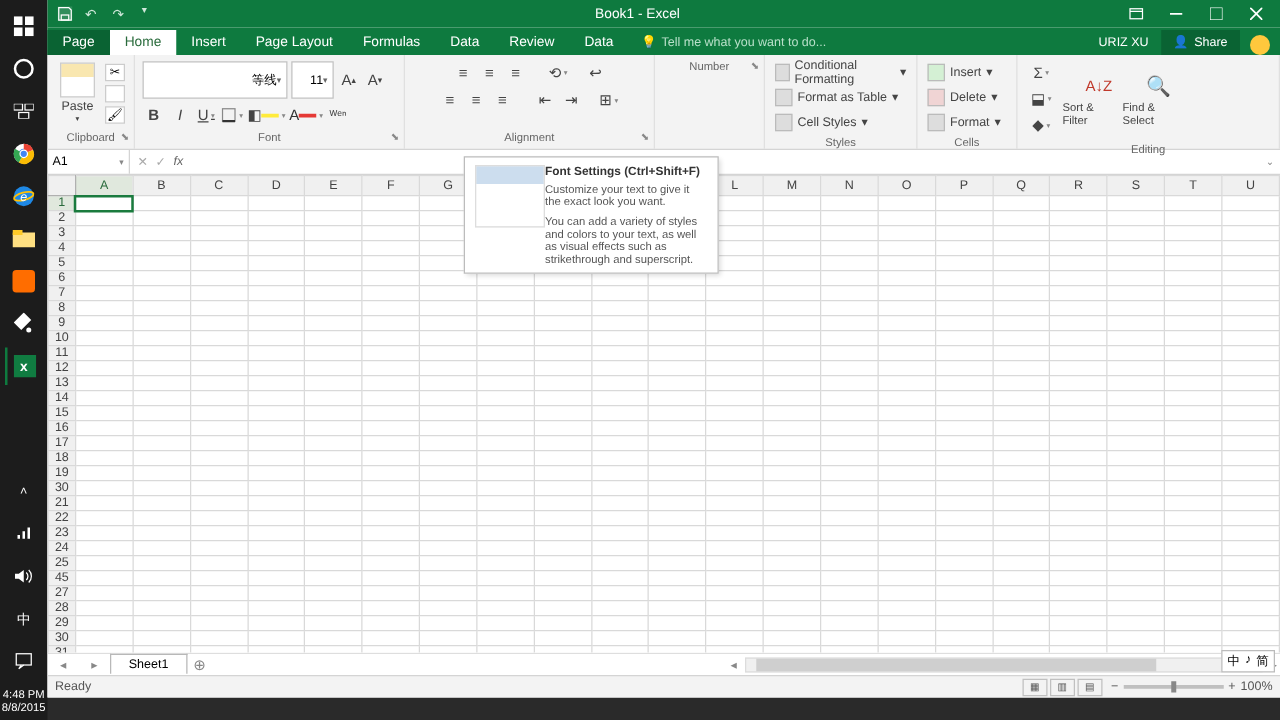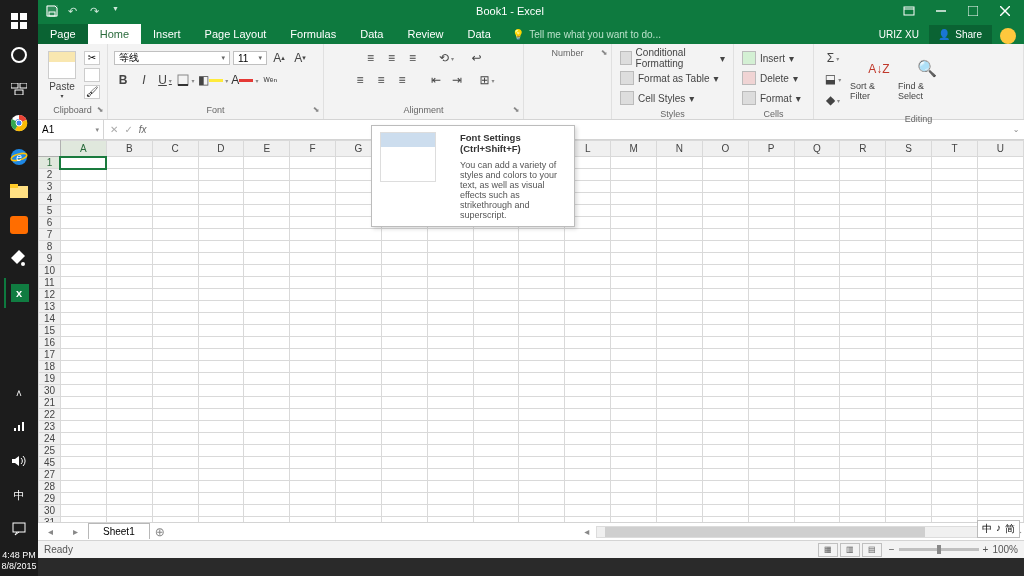--- a/index.html
+++ b/index.html
@@ -34,21 +34,21 @@
 .group .dlaunch{position:absolute;right:-4px;bottom:2px;width:10px;height:10px;font-size:8px;color:#888;cursor:pointer}
 .clipboard{width:70px}
 .clipboard .body{gap:4px}
 .btn-big{display:flex;flex-direction:column;align-items:center;width:36px;font-size:10px;color:#444;cursor:pointer}
 .btn-big .ic{width:28px;height:28px;background:#fff;border:1px solid #ccc;margin-bottom:2px}
 .mini-col{display:flex;flex-direction:column;gap:3px}
 .mini{width:16px;height:14px;border:1px solid #ccc;background:#fff;cursor:pointer}
 .font{width:216px}
 .font .body{flex-direction:column;align-items:stretch;gap:4px;padding-top:3px}
 .font-row{display:flex;gap:3px;align-items:center}
-.combo{height:14px;border:1px solid #c0c0c0;background:#fff;font-size:10px;padding:1px 4px;display:flex;align-items:center;justify-content:space-between;cursor:pointer}
+.combo{height:30px;border:1px solid #c0c0c0;background:#fff;font-size:10px;padding:1px 4px;display:flex;align-items:center;justify-content:flex-end;cursor:pointer}
 .combo .dd{font-size:7px;color:#666}
 .fbtn{min-width:18px;height:18px;display:flex;align-items:center;justify-content:center;font-size:12px;color:#444;cursor:pointer}
 .fbtn.dd::after{content:"▾";font-size:6px;margin-left:2px;color:#888}
 .swatch{width:14px;height:3px;margin-top:1px}
 .align{width:200px}
 .align .body{flex-direction:column;gap:4px;padding-top:3px}
 .number{width:88px}
 .number .body{flex-direction:column;gap:4px;padding-top:3px;align-items:stretch}
 .styles{width:122px}
 .styles .body{flex-direction:column;gap:2px;padding-top:3px;align-items:stretch}
@@ -81,21 +81,21 @@
 .tabstrip .stab{padding:2px 14px;border:1px solid #b8b8b8;border-bottom:none;background:#fff;cursor:pointer;position:relative;top:-1px}
 .tabstrip .add{width:20px;text-align:center;color:#888;cursor:pointer;font-size:12px}
 .tabstrip .hscroll{flex:1;height:12px;margin:0 4px;background:#f0f0f0;border:1px solid #dcdcdc;position:relative}
 .tabstrip .hscroll .thumb{position:absolute;left:8px;top:0;height:10px;width:320px;background:#cfcfcf}
 .statusbar{height:18px;background:#f3f3f3;border-top:1px solid #d4d4d4;display:flex;align-items:center;font-size:10px;color:#555;padding:0 6px}
 .statusbar .sp{flex:1}
 .statusbar .vbtn{width:20px;height:14px;border:1px solid #c0c0c0;margin:0 1px;display:flex;align-items:center;justify-content:center;font-size:8px;cursor:pointer}
 .statusbar .zoom{display:flex;align-items:center;gap:4px;margin-left:6px}
 .statusbar .zslider{width:80px;height:3px;background:#c0c0c0;position:relative}
 .statusbar .zslider .zh{position:absolute;left:38px;top:-3px;width:4px;height:9px;background:#888}
-.tooltip{position:absolute;left:333px;top:125px;width:204px;background:#fff;border:1px solid #bcbcbc;box-shadow:2px 2px 4px rgba(0,0,0,0.15);padding:6px 8px;font-size:9px;color:#555;z-index:10;display:flex;gap:24px}
+.tooltip{position:absolute;left:333px;top:125px;width:204px;background:#fff;border:1px solid #bcbcbc;box-shadow:2px 2px 4px rgba(0,0,0,0.15);padding:6px 8px;font-size:9px;color:#555;z-index:10;display:flex;gap:0}
 .tooltip .thumb2{width:56px;height:50px;background:#f3f3f3;border:1px solid #ddd;flex-shrink:0;background-image:linear-gradient(#cde 0 30%,#fff 30% 100%);}
 .tooltip b{color:#333;font-size:9.5px}
 .ime{position:absolute;right:4px;bottom:20px;background:#fff;border:1px solid #bbb;font-size:10px;padding:1px 4px;display:flex;gap:4px}
 </style>
 </head>
 <body>
 
 <div class="desktop">
 
   <div class="taskbar">
@@ -1179,20 +1179,21 @@
           </div>
         <span>+</span>
         <span>100%</span>
       </div>
     </div>
 
     <div class="tooltip">
       <div class="thumb2"></div>
       <div>
         <b>Font Settings (Ctrl+Shift+F)</b>
+        <p style="margin-top:3px">Customize your text to give it the exact look you want.</p>
         <p style="margin-top:6px">You can add a variety of styles and colors to your text, as well as visual effects such as strikethrough and superscript.</p>
       </div>
     </div>
 
     <div class="ime">
       <span>中</span>
         <span>♪</span>
         <span>简</span>
     </div>
   </div>

